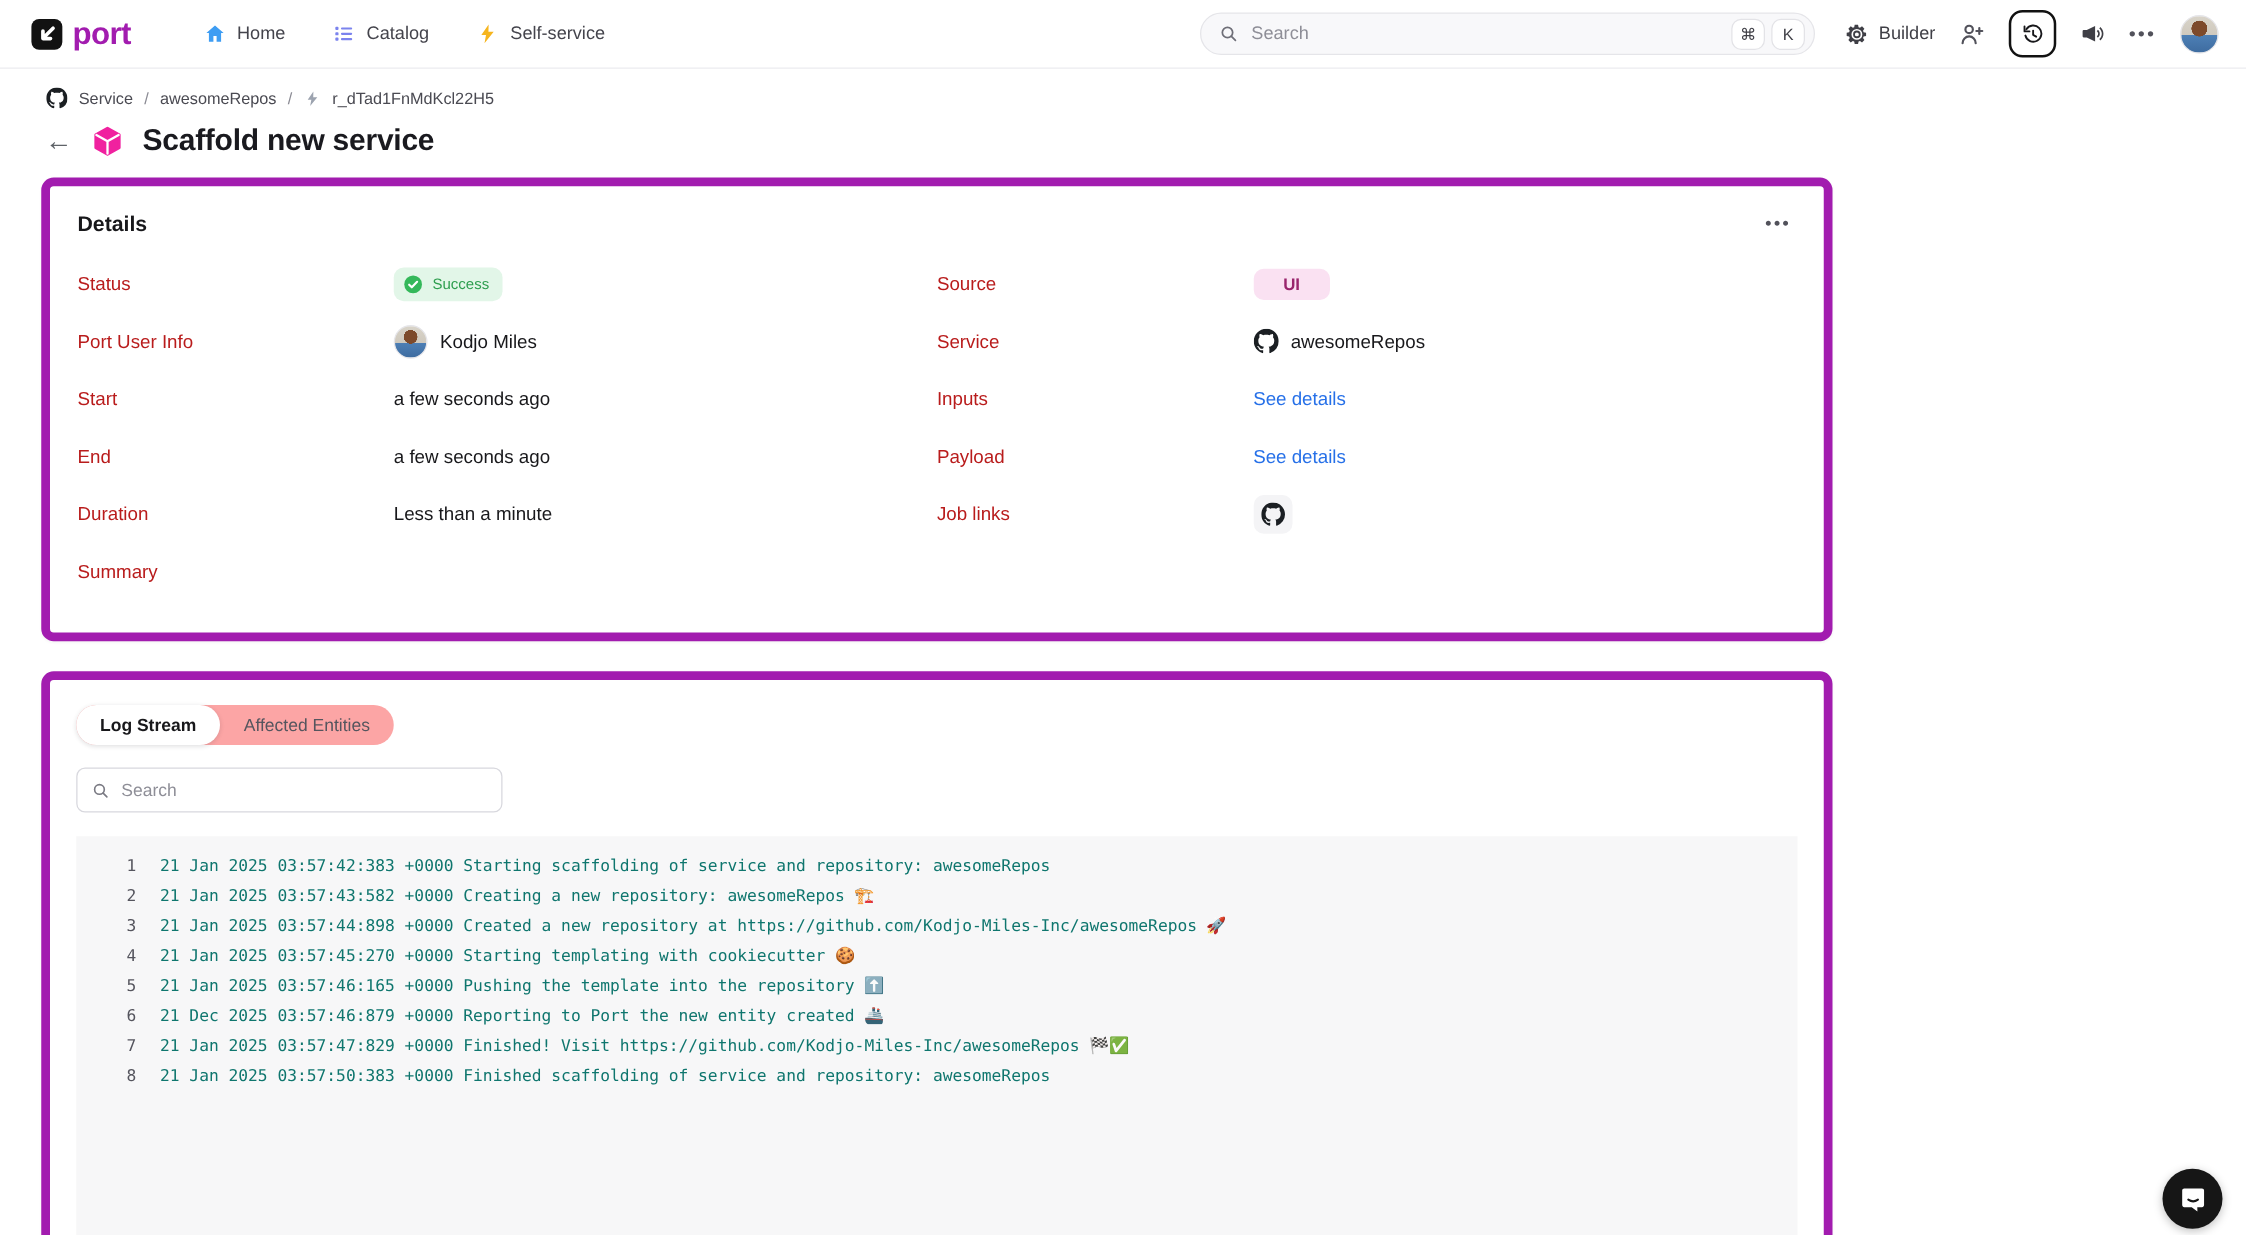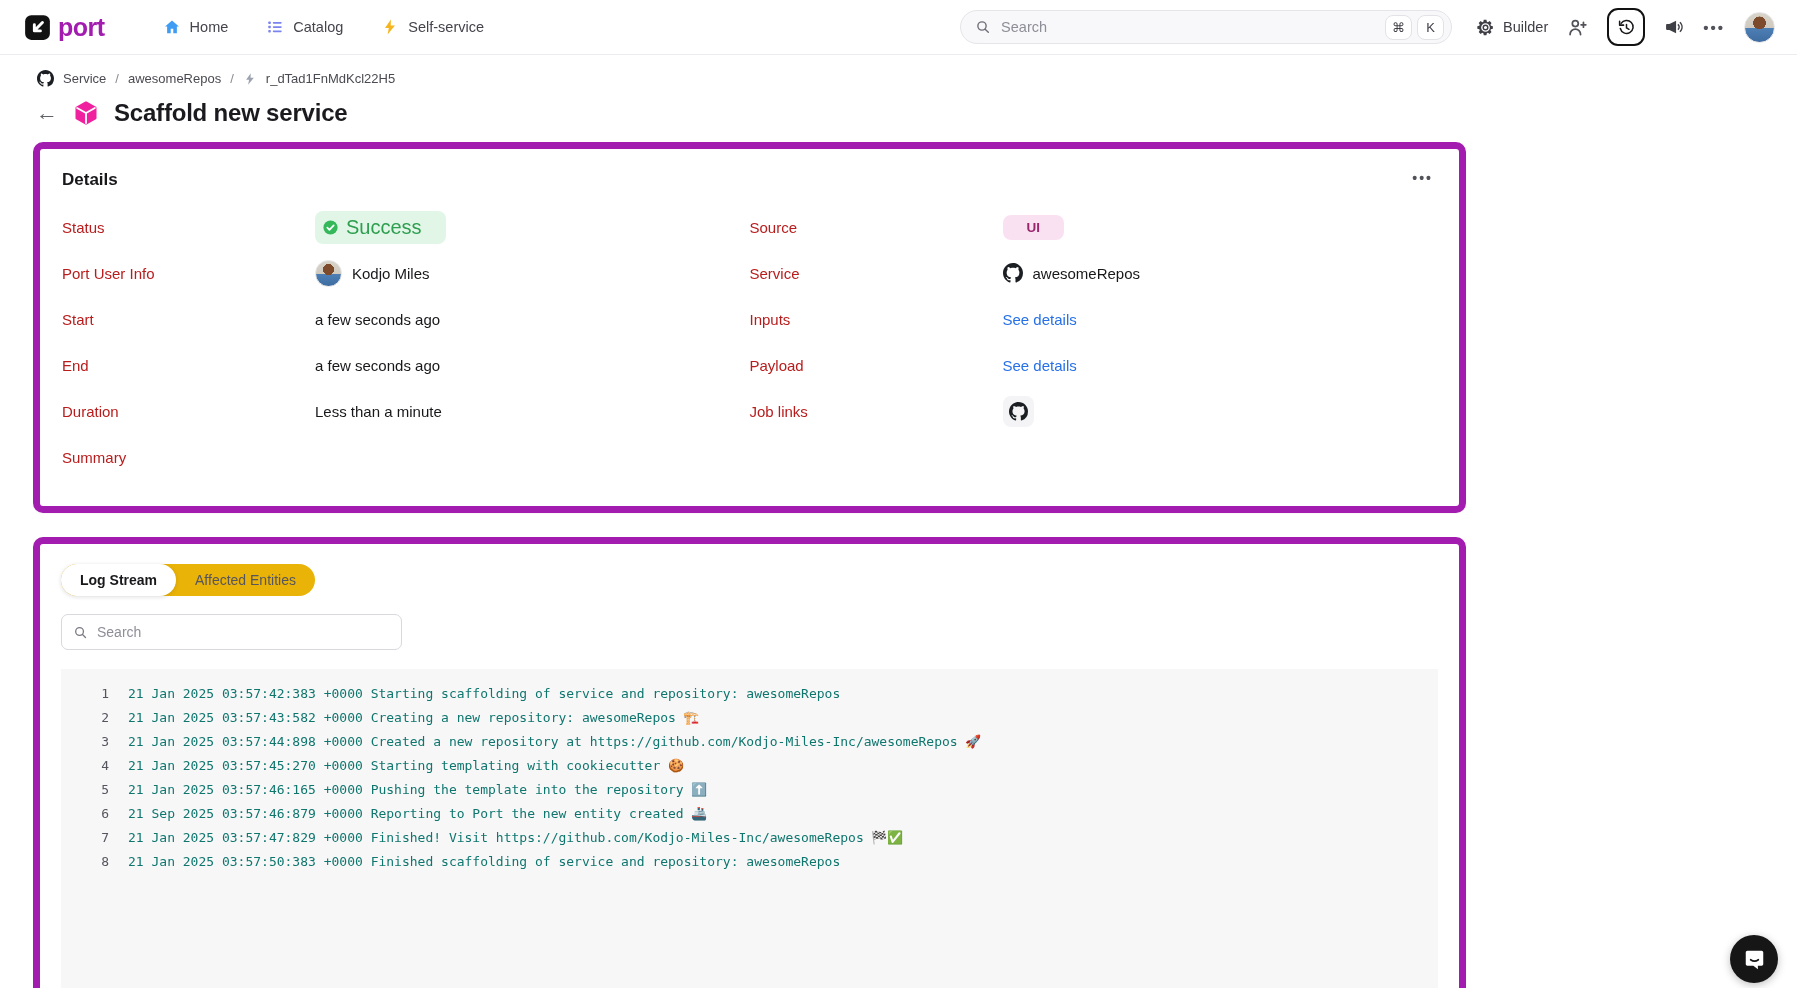--- a/index.html
+++ b/index.html
@@ -89,22 +89,22 @@
   .kebab { font-size: 14px; letter-spacing: 2px; color: #52525B; font-weight: 700; cursor: pointer; padding: 0 4px; }
 
   .details-grid { display: flex; margin-top: 14px; }
   .details-col { width: 50%; }
   .detail-row { display: flex; align-items: center; height: 46px; }
   .detail-label { width: 253px; flex: 0 0 253px; font-size: 15px; color: #b91c1c; }
   .detail-value { font-size: 15px; color: #18181B; display: flex; align-items: center; gap: 10px; }
 
   .status-badge {
     display: inline-flex; align-items: center; gap: 7px;
-    background: #E2F6E8; border-radius: 8px; padding: 5px 24px 5px 7px;
-    font-size: 20px; font-weight: 500; color: #2E9E4F;
+    background: #E2F6E8; border-radius: 8px; padding: 5px 11px 5px 7px;
+    font-size: 12px; font-weight: 500; color: #2E9E4F;
   }
   .user-avatar-sm {
     width: 27px; height: 27px; border-radius: 50%;
     background:
       radial-gradient(circle at 50% 34%, #7D4A2B 0 26%, rgba(0,0,0,0) 27%),
       linear-gradient(180deg, #D9D4C9 0%, #CFC9BE 52%, #4D7FB5 53%, #3E6CA0 100%);
     border: 1px solid #E5E5E9;
   }
   .ui-badge {
     display: inline-block; background: #FAE1F2; color: #99256D;
@@ -113,21 +113,21 @@
   .link { color: #2670E8; cursor: pointer; font-weight: 500; }
   .job-link-chip {
     width: 31px; height: 31px; background: #F4F4F6; border-radius: 8px;
     display: flex; align-items: center; justify-content: center; cursor: pointer;
   }
 
   
   .log-card { margin-top: 24px; padding: 20px 21px 18px 21px; height: 468px; }
   .tabs {
     display: inline-flex; align-items: flex-end;
-    background: #eab308; border-radius: 18px;
+    background: #fca5a5; border-radius: 18px;
   }
   .tab {
     padding: 8px 19px; font-size: 14px; color: #55555E;
     border-radius: 17px; cursor: pointer; white-space: nowrap;
   }
   .tab.active {
     background: #fff; color: #18181B; font-weight: 700;
     box-shadow: 0 1px 4px rgba(20,20,30,0.14);
   }
   .log-search {
@@ -414,21 +414,21 @@
       <div class="log-line">
         <span class="log-num">4</span>
         <span class="log-text">21 Jan 2025 03:57:45:270 +0000 Starting templating with cookiecutter 🍪</span>
       </div>
       <div class="log-line">
         <span class="log-num">5</span>
         <span class="log-text">21 Jan 2025 03:57:46:165 +0000 Pushing the template into the repository ⬆️</span>
       </div>
       <div class="log-line">
         <span class="log-num">6</span>
-        <span class="log-text">21 Sep 2025 03:57:46:879 +0000 Reporting to Port the new entity created 🚢</span>
+        <span class="log-text">21 Dec 2025 03:57:46:879 +0000 Reporting to Port the new entity created 🚢</span>
       </div>
       <div class="log-line">
         <span class="log-num">7</span>
         <span class="log-text">21 Jan 2025 03:57:47:829 +0000 Finished! Visit https://github.com/Kodjo-Miles-Inc/awesomeRepos 🏁✅</span>
       </div>
       <div class="log-line">
         <span class="log-num">8</span>
         <span class="log-text">21 Jan 2025 03:57:50:383 +0000 Finished scaffolding of service and repository: awesomeRepos</span>
       </div>
     </div>

